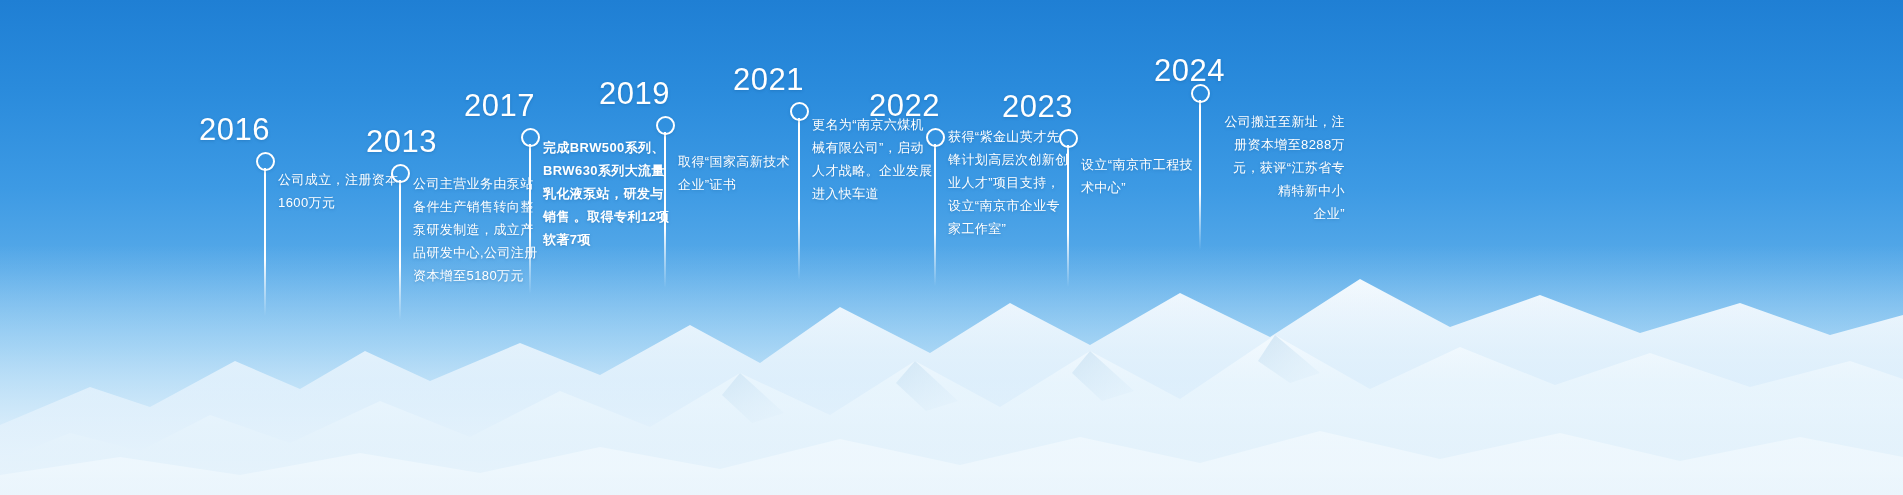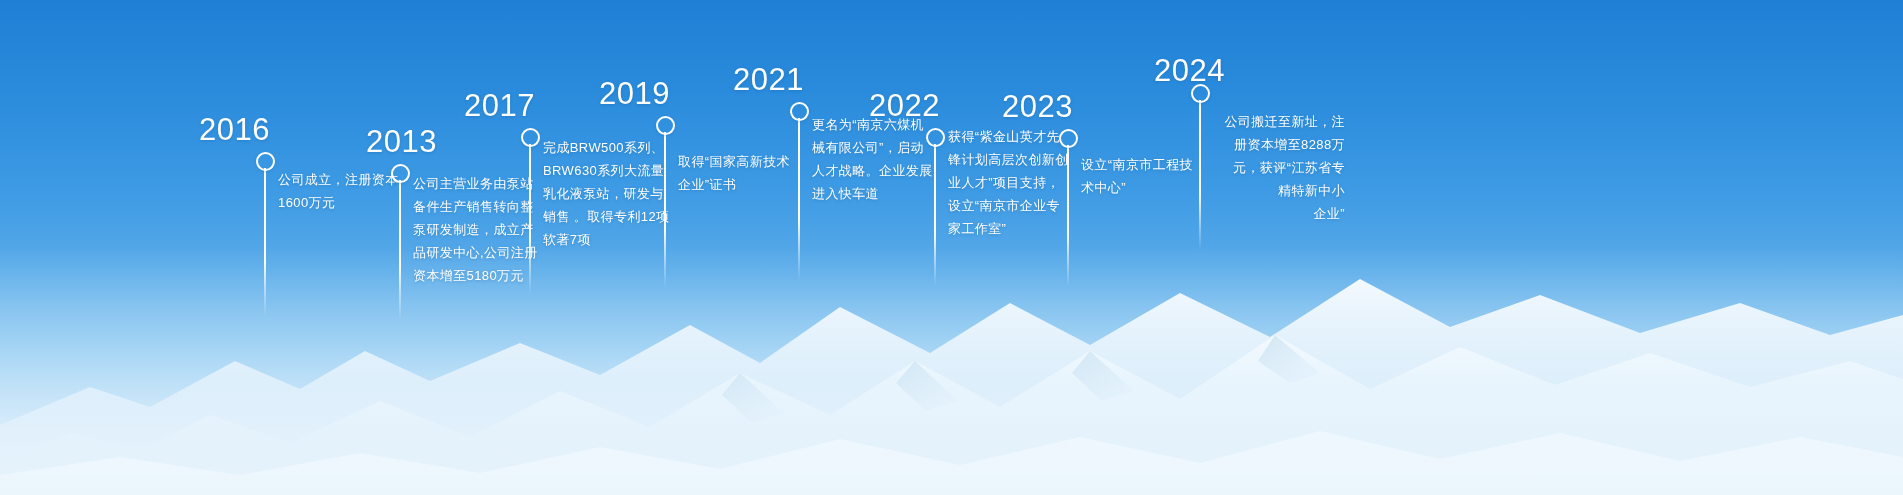--- a/index.html
+++ b/index.html
@@ -153,21 +153,21 @@
         <div class="desc" style="top: 172px; width: 132px;">公司主营业务由泵站
 备件生产销售转向整
 泵研发制造，成立产
 品研发中心,公司注册
 资本增至5180万元</div>
       </div>
       <div class="milestone" style="left: 530px;">
         <div class="year" style="top: 88px;">2017</div>
         <div class="stem" style="top: 144px; height: 150px;"></div>
         <div class="node" style="top: 128px;"></div>
-        <div class="desc" style="top: 136px; width: 136px;">完成BRW500系列、
+        <div class="desc" style="top: 136px; width: 136px; font-weight: bold;">完成BRW500系列、
 BRW630系列大流量
 乳化液泵站，研发与
 销售 。取得专利12项
 软著7项</div>
       </div>
       <div class="milestone" style="left: 665px;">
         <div class="year" style="top: 76px; text-align: center;">2019</div>
         <div class="stem" style="top: 132px; height: 156px;"></div>
         <div class="node" style="top: 116px;"></div>
         <div class="desc" style="top: 126px; width: 128px; margin-top: 24px;">取得“国家高新技术

